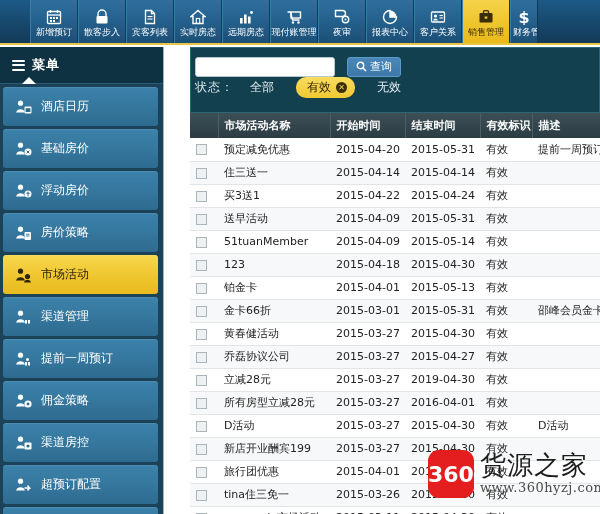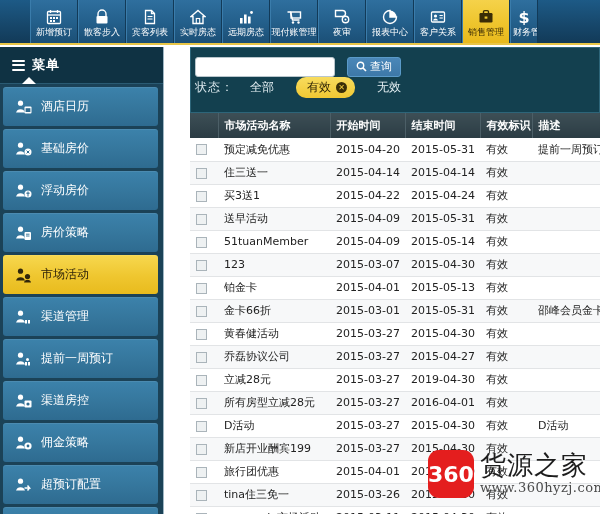--- a/index.html
+++ b/index.html
@@ -439,36 +439,36 @@
             <circle cx="12.5" cy="8.5" r="1.5" fill="#ffffff"></circle>
           </svg>
         </span>
         <span>提前一周预订</span>
       </div>
       <div class="side-item">
         <span class="side-ico">
           <svg width="18" height="16" viewBox="0 0 18 16">
             <circle cx="5.5" cy="4.2" r="2.6" fill="#ffffff"></circle>
             <path d="M1 13.5 a4.7 4.7 0 0 1 9 0 z" fill="#ffffff"></path>
+            <circle cx="13" cy="11" r="3.6" fill="#ffffff"></circle>
+            <circle cx="13" cy="11" r="1.4" fill="#2e6b90"></circle>
+          </svg>
+        </span>
+        <span>佣金策略</span>
+      </div>
+      <div class="side-item">
+        <span class="side-ico">
+          <svg width="18" height="16" viewBox="0 0 18 16">
+            <circle cx="5.5" cy="4.2" r="2.6" fill="#ffffff"></circle>
+            <path d="M1 13.5 a4.7 4.7 0 0 1 9 0 z" fill="#ffffff"></path>
             <rect x="9.5" y="7.5" width="7" height="7" rx="1" fill="#ffffff"></rect>
             <circle cx="13" cy="11" r="1.6" fill="#2e6b90"></circle>
           </svg>
         </span>
         <span>渠道房控</span>
-      </div>
-      <div class="side-item">
-        <span class="side-ico">
-          <svg width="18" height="16" viewBox="0 0 18 16">
-            <circle cx="5.5" cy="4.2" r="2.6" fill="#ffffff"></circle>
-            <path d="M1 13.5 a4.7 4.7 0 0 1 9 0 z" fill="#ffffff"></path>
-            <circle cx="13" cy="11" r="3.6" fill="#ffffff"></circle>
-            <circle cx="13" cy="11" r="1.4" fill="#2e6b90"></circle>
-          </svg>
-        </span>
-        <span>佣金策略</span>
       </div>
       <div class="side-item">
         <span class="side-ico">
           <svg width="18" height="16" viewBox="0 0 18 16">
             <circle cx="5.5" cy="4.2" r="2.6" fill="#ffffff"></circle>
             <path d="M1 13.5 a4.7 4.7 0 0 1 9 0 z" fill="#ffffff"></path>
             <path d="M9.5 11 h5 l-2 -2.4 M14.5 11 l-2 2.4" fill="none" stroke="#ffffff" stroke-width="1.5"></path>
           </svg>
         </span>
         <span>超预订配置</span>
@@ -554,21 +554,21 @@
             <td><span class="rowchk"></span></td>
             <td>51tuanMember</td>
             <td>2015-04-09</td>
             <td>2015-05-14</td>
             <td>有效</td>
             <td></td>
           </tr>
           <tr>
             <td><span class="rowchk"></span></td>
             <td>123</td>
-            <td>2015-03-07</td>
+            <td>2015-04-18</td>
             <td>2015-04-30</td>
             <td>有效</td>
             <td></td>
           </tr>
           <tr>
             <td><span class="rowchk"></span></td>
             <td>铂金卡</td>
             <td>2015-04-01</td>
             <td>2015-05-13</td>
             <td>有效</td>

